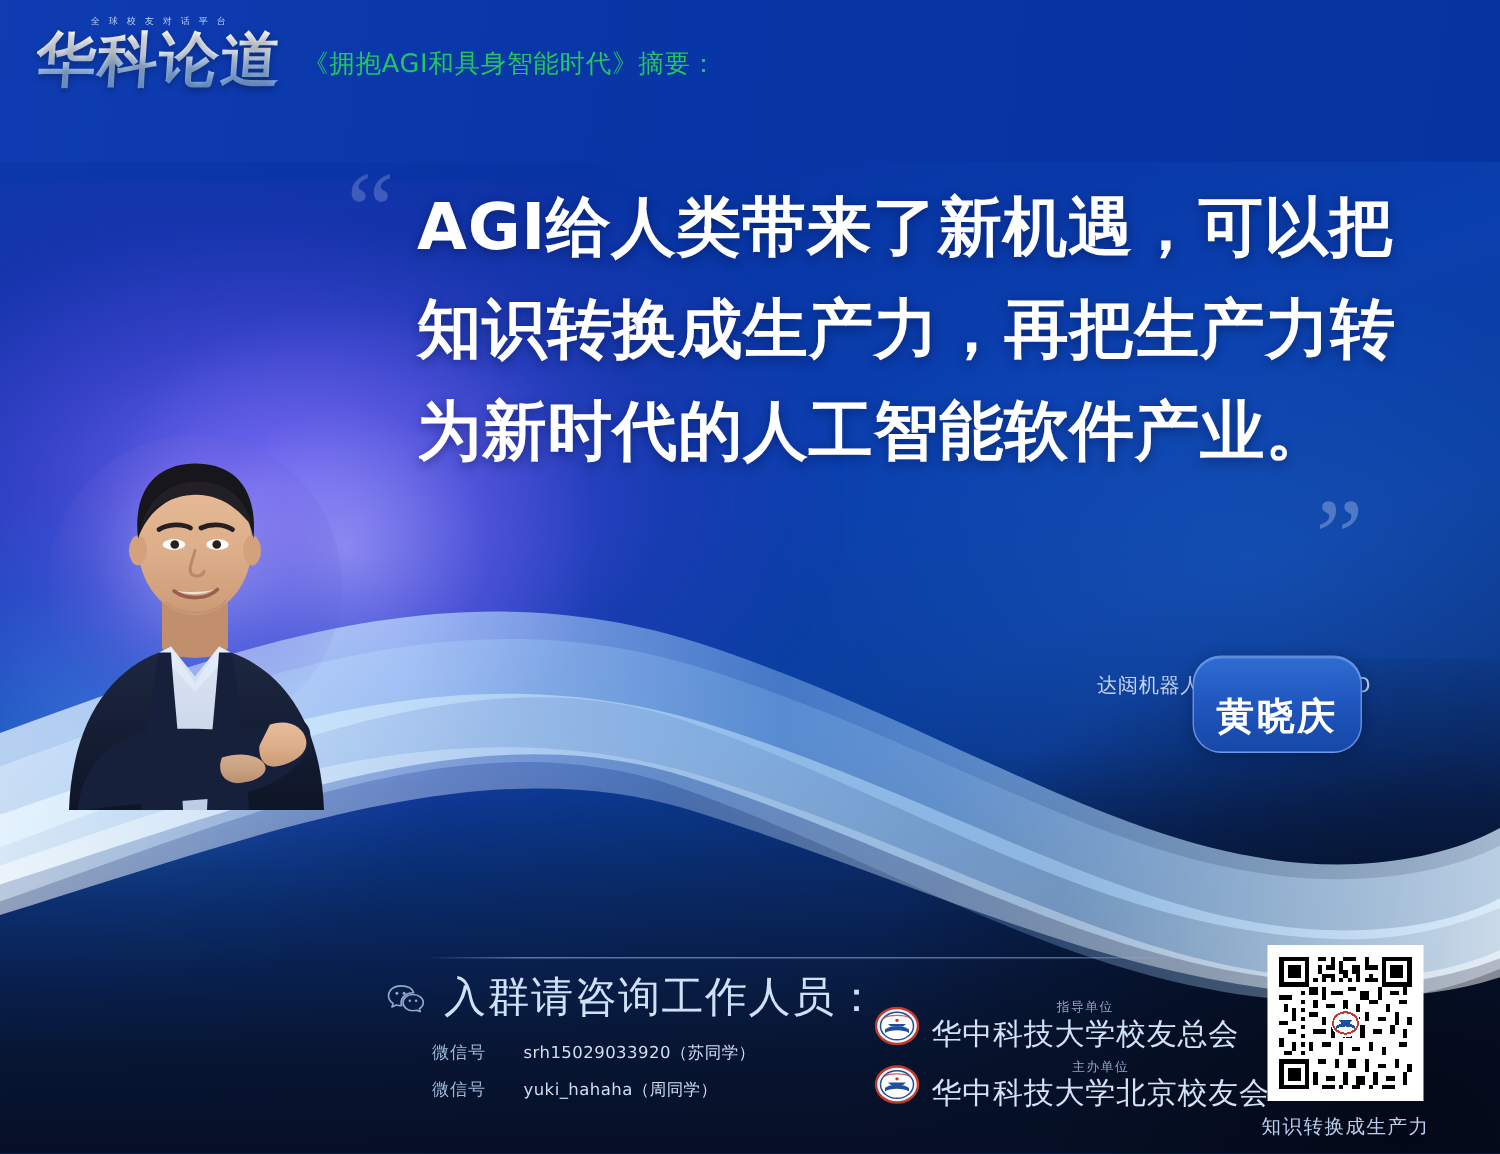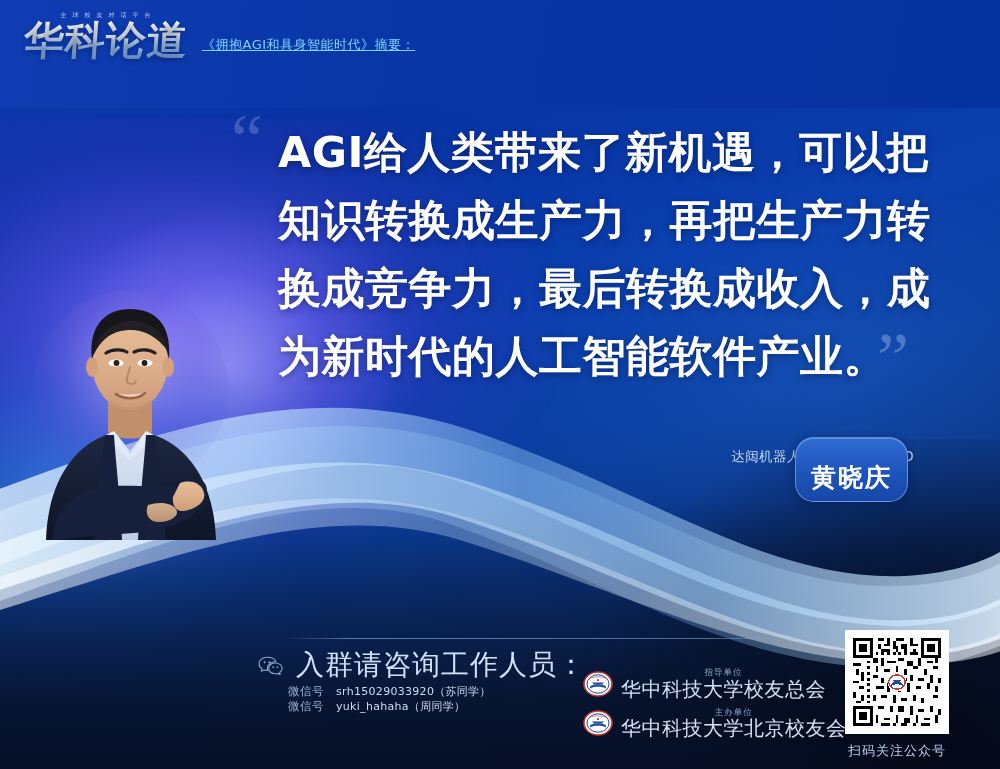--- a/index.html
+++ b/index.html
@@ -38,22 +38,22 @@
   .logo-tag{display:flex;gap:5px;margin-bottom:2px;}
   .logo-tag span{font-size:6px;letter-spacing:1px;color:#bcd2f5;line-height:1;}
   .logo-main{
     font-family:"DejaVu Sans","Liberation Sans",sans-serif;
     font-size:40px;font-weight:bold;letter-spacing:1px;line-height:1;
     background:linear-gradient(180deg,#ffffff 0%,#eaf2ff 38%,#a8c8f2 62%,#6f9fe0 100%);
     -webkit-background-clip:text;background-clip:text;color:transparent;
     text-shadow:0 2px 5px rgba(0,0,0,.30);
     transform:skewX(-4deg);
   }
-  .header-sub{font-size:13px;color:#7dd3fc;letter-spacing:.5px;padding-bottom:6px;white-space:nowrap;
-    font-family:"DejaVu Sans","Liberation Sans",sans-serif;text-decoration:underline;}
+  .header-sub{font-size:17px;color:#22c55e;letter-spacing:.5px;padding-bottom:6px;white-space:nowrap;
+    font-family:"DejaVu Sans","Liberation Sans",sans-serif;}
 
   
   .portrait{position:absolute;left:30px;top:285px;width:205px;height:255px;z-index:4;}
 
   
   .quote-open{position:absolute;left:231px;top:104px;font-size:72px;line-height:1;
     color:rgba(225,232,255,.22);font-family:"Liberation Serif","DejaVu Serif",serif;z-index:5;}
   .quote-close{position:absolute;left:877px;top:322px;font-size:72px;line-height:1;
     color:rgba(225,232,255,.30);font-family:"Liberation Serif","DejaVu Serif",serif;z-index:5;}
   .quote{position:absolute;left:278px;top:118px;width:668px;z-index:5;}
@@ -75,21 +75,21 @@
 
   
   .divider{position:absolute;left:288px;top:638px;width:500px;height:1px;z-index:6;
     background:linear-gradient(90deg,rgba(120,165,225,.05) 0%,rgba(150,190,240,.55) 12%,rgba(150,190,240,.5) 85%,rgba(120,165,225,.05) 100%);}
 
   .contact{position:absolute;left:258px;top:646px;z-index:6;}
   .contact-head{display:flex;align-items:center;gap:12px;}
   .wechat-icon{width:26px;height:19px;position:relative;flex:0 0 auto;}
   .contact-title{font-size:28px;color:#cfe0f7;letter-spacing:1px;
     font-family:"DejaVu Sans","Liberation Sans",sans-serif;}
-  .wx-row{display:flex;align-items:center;gap:12px;padding-left:30px;}
+  .wx-row{display:flex;align-items:center;gap:25px;margin-top:10px;padding-left:30px;}
   .wx-label{font-size:11.5px;color:#9fb8d8;letter-spacing:.5px;
     font-family:"DejaVu Sans","Liberation Sans",sans-serif;}
   .wx-value{font-size:11px;color:#cddef5;letter-spacing:.3px;
     font-family:"DejaVu Sans","Liberation Sans",sans-serif;}
 
   .orgs{position:absolute;left:583px;top:668px;z-index:6;display:flex;flex-direction:column;gap:8px;text-align:center;}
   .org-row{display:flex;align-items:center;gap:8px;}
   .org-emblem{width:30px;height:26px;flex:0 0 auto;}
   .org-text{display:flex;flex-direction:column;gap:1px;}
   .org-kind{font-size:8.5px;color:#8fa9cc;letter-spacing:1px;line-height:1;
@@ -243,21 +243,20 @@
       <path d="M88,109 C 95,112 106,112 113,108 C 106,110 95,110 88,109 Z" fill="#f3ece8" opacity=".85"></path>
 
       <path d="M80,116 C 90,126 112,126 121,115" stroke="#c08e6b" stroke-width="1.6" fill="none" opacity=".6"></path>
     </g>
   </svg>
 
   <div class="quote-open">“</div>
   <div class="quote">
     <div class="qline">AGI给人类带来了新机遇，可以把</div>
     <div class="qline">知识转换成生产力，再把生产力转</div>
-    <div class="qline">换成竞争力，最后转换成收入，成</div>
     <div class="qline">为新时代的人工智能软件产业。</div>
   </div>
   <div class="quote-close">”</div>
 
   <div class="attrib">
     <div class="attrib-role">达闼机器人公司董事长兼CEO</div>
   </div>
   <div class="name-badge">
     <span>黄晓庆</span>
   </div>
@@ -435,16 +434,16 @@
           <rect x="18" y="31" width="2" height="1"></rect>
         <rect x="22" y="31" width="1" height="1"></rect>
           <rect x="25" y="31" width="3" height="1"></rect>
       </g>
 
       <circle cx="16.5" cy="16.5" r="3.4" fill="#ffffff"></circle>
       <ellipse cx="16.5" cy="16.5" rx="2.9" ry="2.5" fill="#f7fafe" stroke="#c0392b" stroke-width=".45"></ellipse>
       <path d="M14.3,17.2 C 15.3,16.2 17.7,16.2 18.7,17.2 L18.7,17.9 C 17.7,17.1 15.3,17.1 14.3,17.9 Z" fill="#1f4e9c"></path>
       <path d="M14.8,15.8 L18.2,15.8 L17.6,16.4 L15.4,16.4 Z" fill="#1f4e9c"></path>
     </svg>
-    <div class="qr-caption">扫码关注公众号</div>
+    <div class="qr-caption">知识转换成生产力</div>
   </div>
 
 </div>
 
 </body></html>

